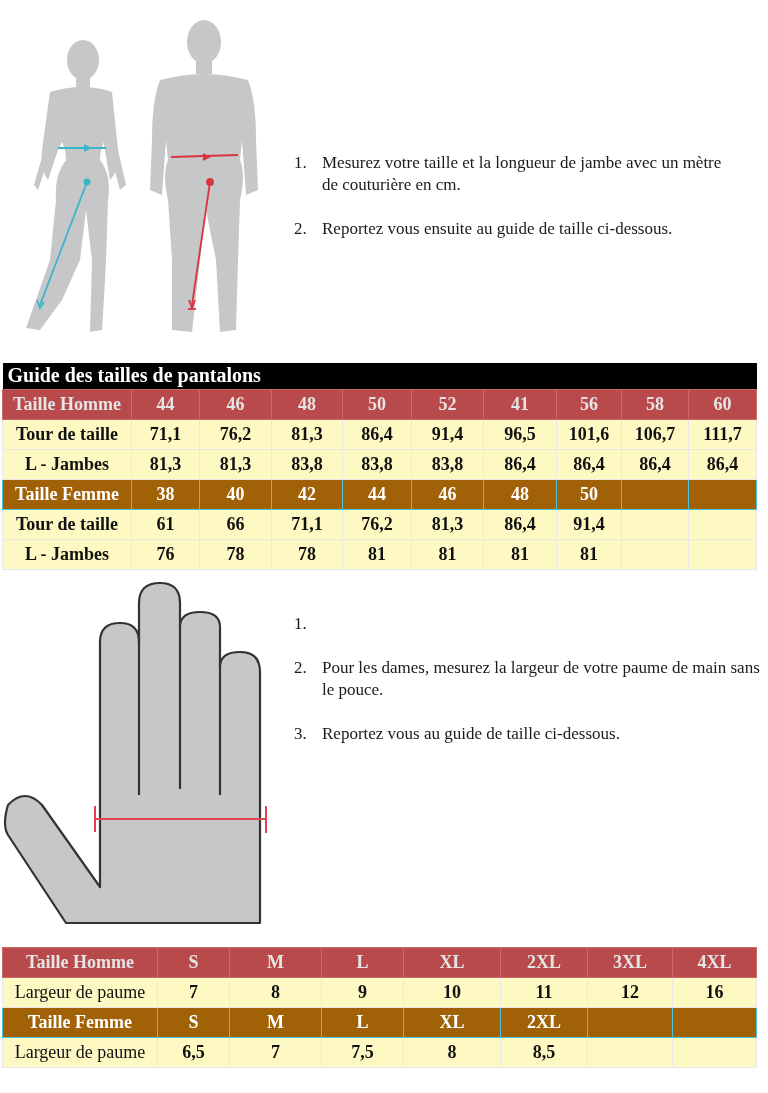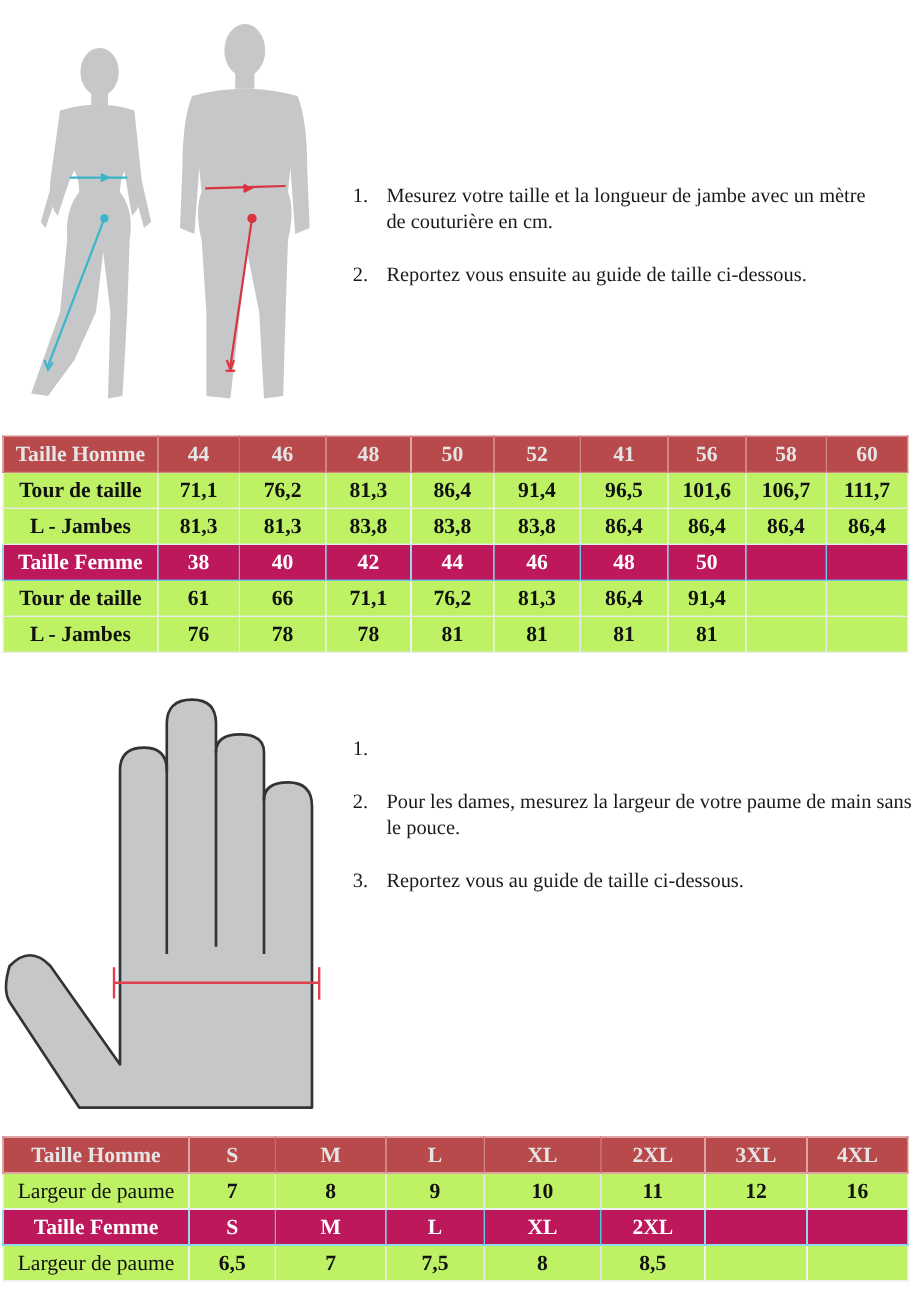--- a/index.html
+++ b/index.html
@@ -19,22 +19,22 @@
   .instructions .num { width: 28px; flex: 0 0 28px; text-align: left; }
   .instructions .txt { flex: 1; }
   .instr-top { left: 294px; top: 152px; width: 440px; }
   .instr-gloves { left: 294px; top: 613px; width: 470px; }
 
   
   table.guide { position: absolute; border-collapse: collapse; table-layout: fixed; }
   table.guide td { border: 1px solid #e8e8e8; text-align: center; font-weight: bold; font-size: 18px; padding: 0; white-space: nowrap; overflow: hidden; }
   table.guide tr.title td { background: #000; color: #fff; text-align: left; font-size: 20px; padding-left: 5px; border: none; }
   table.guide tr.men td { background: #b94a4b; color: #e5e5e5; border-color: #c9696a; }
-  table.guide tr.women td { background: #be185d; color: #fff; border-color: #4cc3e0; }
-  table.guide tr.data td { background: #bef264; color: #111; }
+  table.guide tr.women td { background: #a16207; color: #fff; border-color: #4cc3e0; }
+  table.guide tr.data td { background: #fef9c3; color: #111; }
   table.gloves tr.data td.label { font-weight: normal; font-size: 18px; }
 
   .pants { left: 2px; top: 363px; width: 754px; }
   .pants tr.title td { height: 26px; }
   .pants tr.row td { height: 30px; }
   .gloves { left: 2px; top: 947px; width: 754px; }
   .gloves tr.title td { height: 25px; }
   .gloves tr.row td { height: 30px; }
 </style>
 </head>
@@ -92,20 +92,23 @@
       <col style="width:72px">
       <col style="width:71px">
       <col style="width:69px">
       <col style="width:72px">
       <col style="width:73px">
       <col style="width:65px">
       <col style="width:67px">
       <col style="width:68px">
   </colgroup>
   <tbody>
+      <tr class="title">
+    <td colspan="10">Guide des tailles de pantalons</td>
+  </tr>
   <tr class="row men">
     <td>Taille Homme</td>
     <td>44</td>
     <td>46</td>
     <td>48</td>
     <td>50</td>
     <td>52</td>
     <td>41</td>
     <td>56</td>
     <td>58</td>

